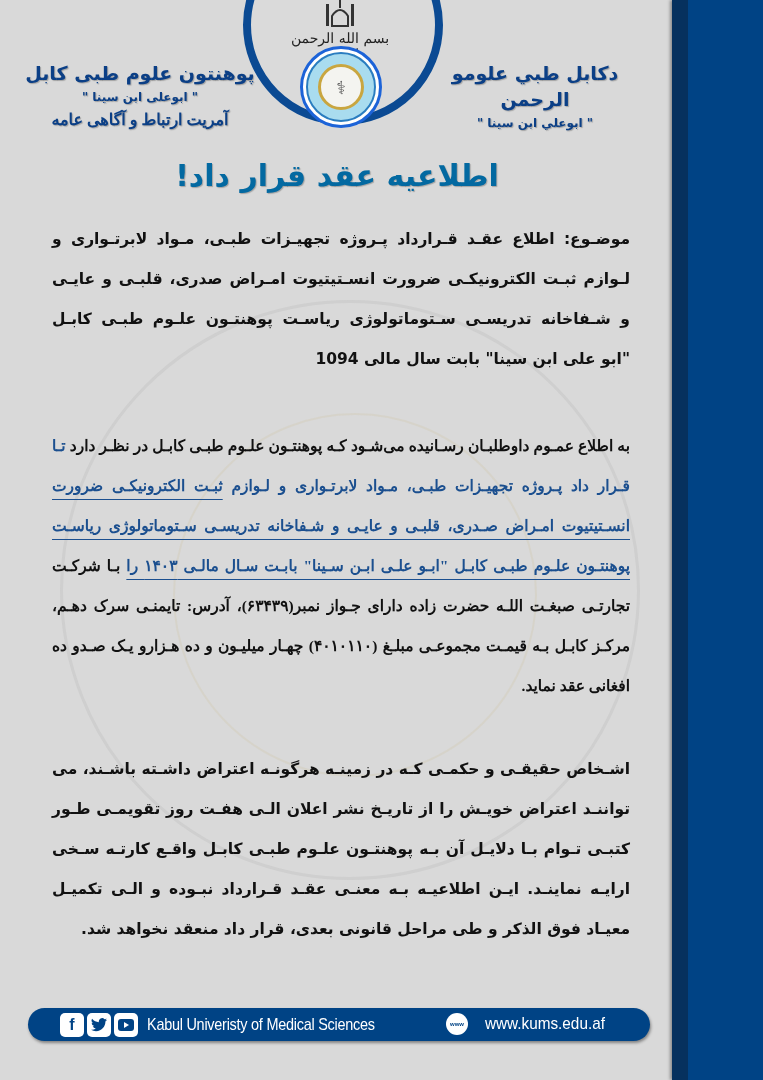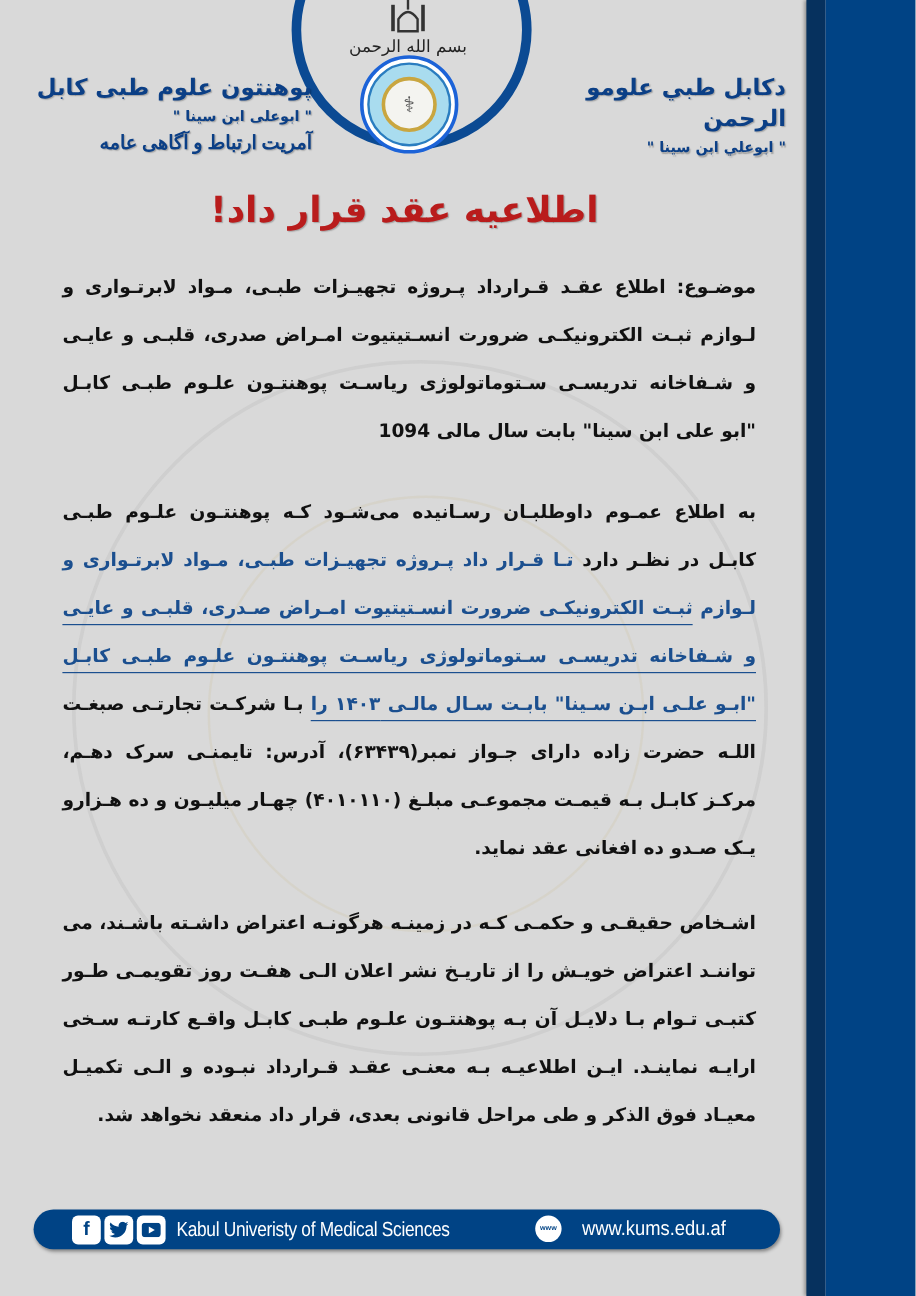--- a/index.html
+++ b/index.html
@@ -62,43 +62,43 @@
       display: flex; align-items: center; justify-content: center;
     }
     .logo-core {
       width: 46px; height: 46px; border-radius: 50%;
       background: #f4f4f0;
       border: 3px solid #c9a640;
       display: flex; align-items: center; justify-content: center;
       font-size: 18px; color: #555;
     }
     .hdr {
-      position: absolute; direction: rtl; color: #0b3f86;
+      position: absolute; direction: rtl; text-align: center; color: #0b3f86;
       font-weight: bold;
       text-shadow: 1px 1px 1px rgba(0,0,0,0.25);
     }
     .hdr .t1 { font-size: 19px; line-height: 26px; }
     .hdr .t2 { font-size: 12px; line-height: 22px; }
     .hdr .t3 { font-size: 16px; line-height: 24px; font-family: Liberation Serif, serif; }
     .hdr-left { left: 20px; top: 60px; width: 240px; }
     .hdr-right { left: 415px; top: 60px; width: 240px; }
 
     .title {
       position: absolute; left: 0; top: 158px; width: 674px; text-align: center;
-      direction: rtl; font-size: 30px; font-weight: bold; color: #b91c1c;
+      direction: rtl; font-size: 30px; font-weight: bold; color: #0369a1;
       text-shadow: 1px 1px 1px rgba(0,0,0,0.25);
     }
     .body {
       position: absolute; left: 52px; width: 578px; direction: rtl; text-align: justify;
       text-align-last: right;
       color: #111; font-size: 15.5px; font-weight: bold; line-height: 40px;
       font-family: "DejaVu Sans", sans-serif;
     }
     .p1 { top: 219px; }
-    .p2 { top: 407px; }
+    .p2 { top: 426px; font-family: Liberation Serif, serif; }
     .p3 { top: 749px; }
     .hl { color: #1b4f8f; }
     .ul { text-decoration: underline; text-decoration-color: #1b4f8f; text-underline-offset: 8px; }
     .footer {
       position: absolute; left: 28px; top: 1008px; width: 622px; height: 33px;
       border-radius: 17px; background: #004385;
       box-shadow: 1px 2px 3px rgba(0,0,0,0.4);
       display: flex; align-items: center; padding-left: 32px;
       color: #fff; font-family: "Liberation Sans", sans-serif;
     }

